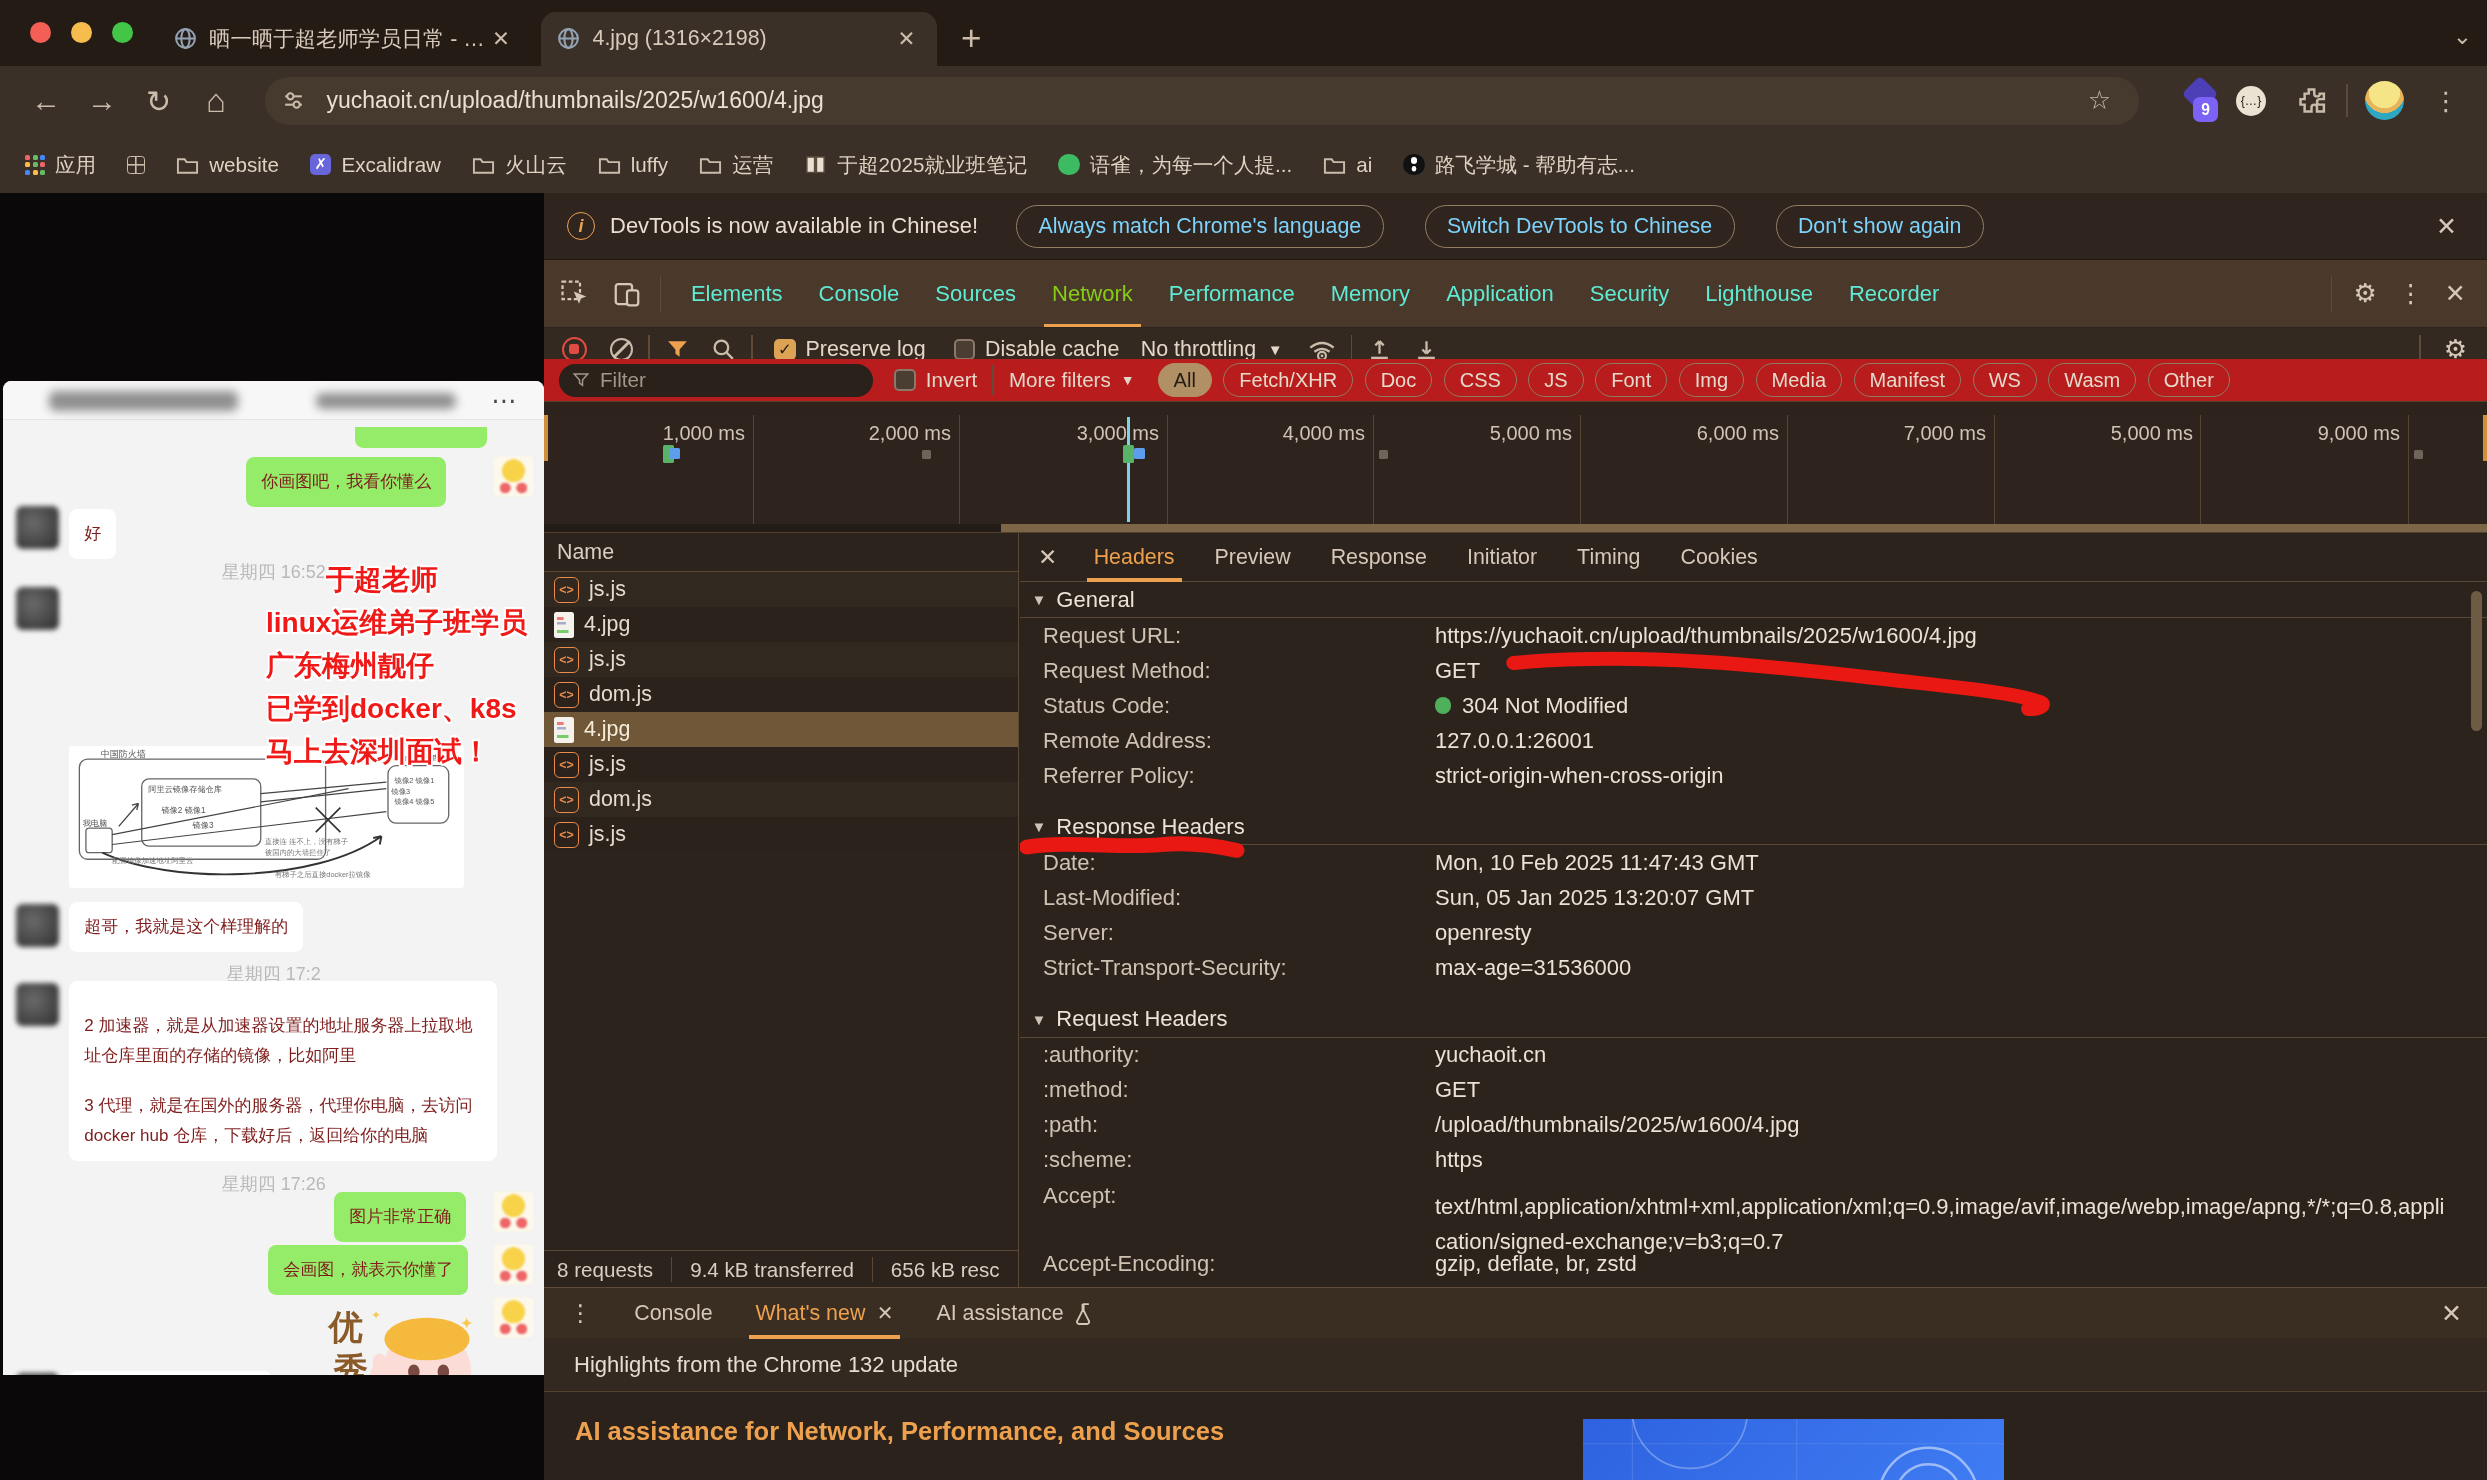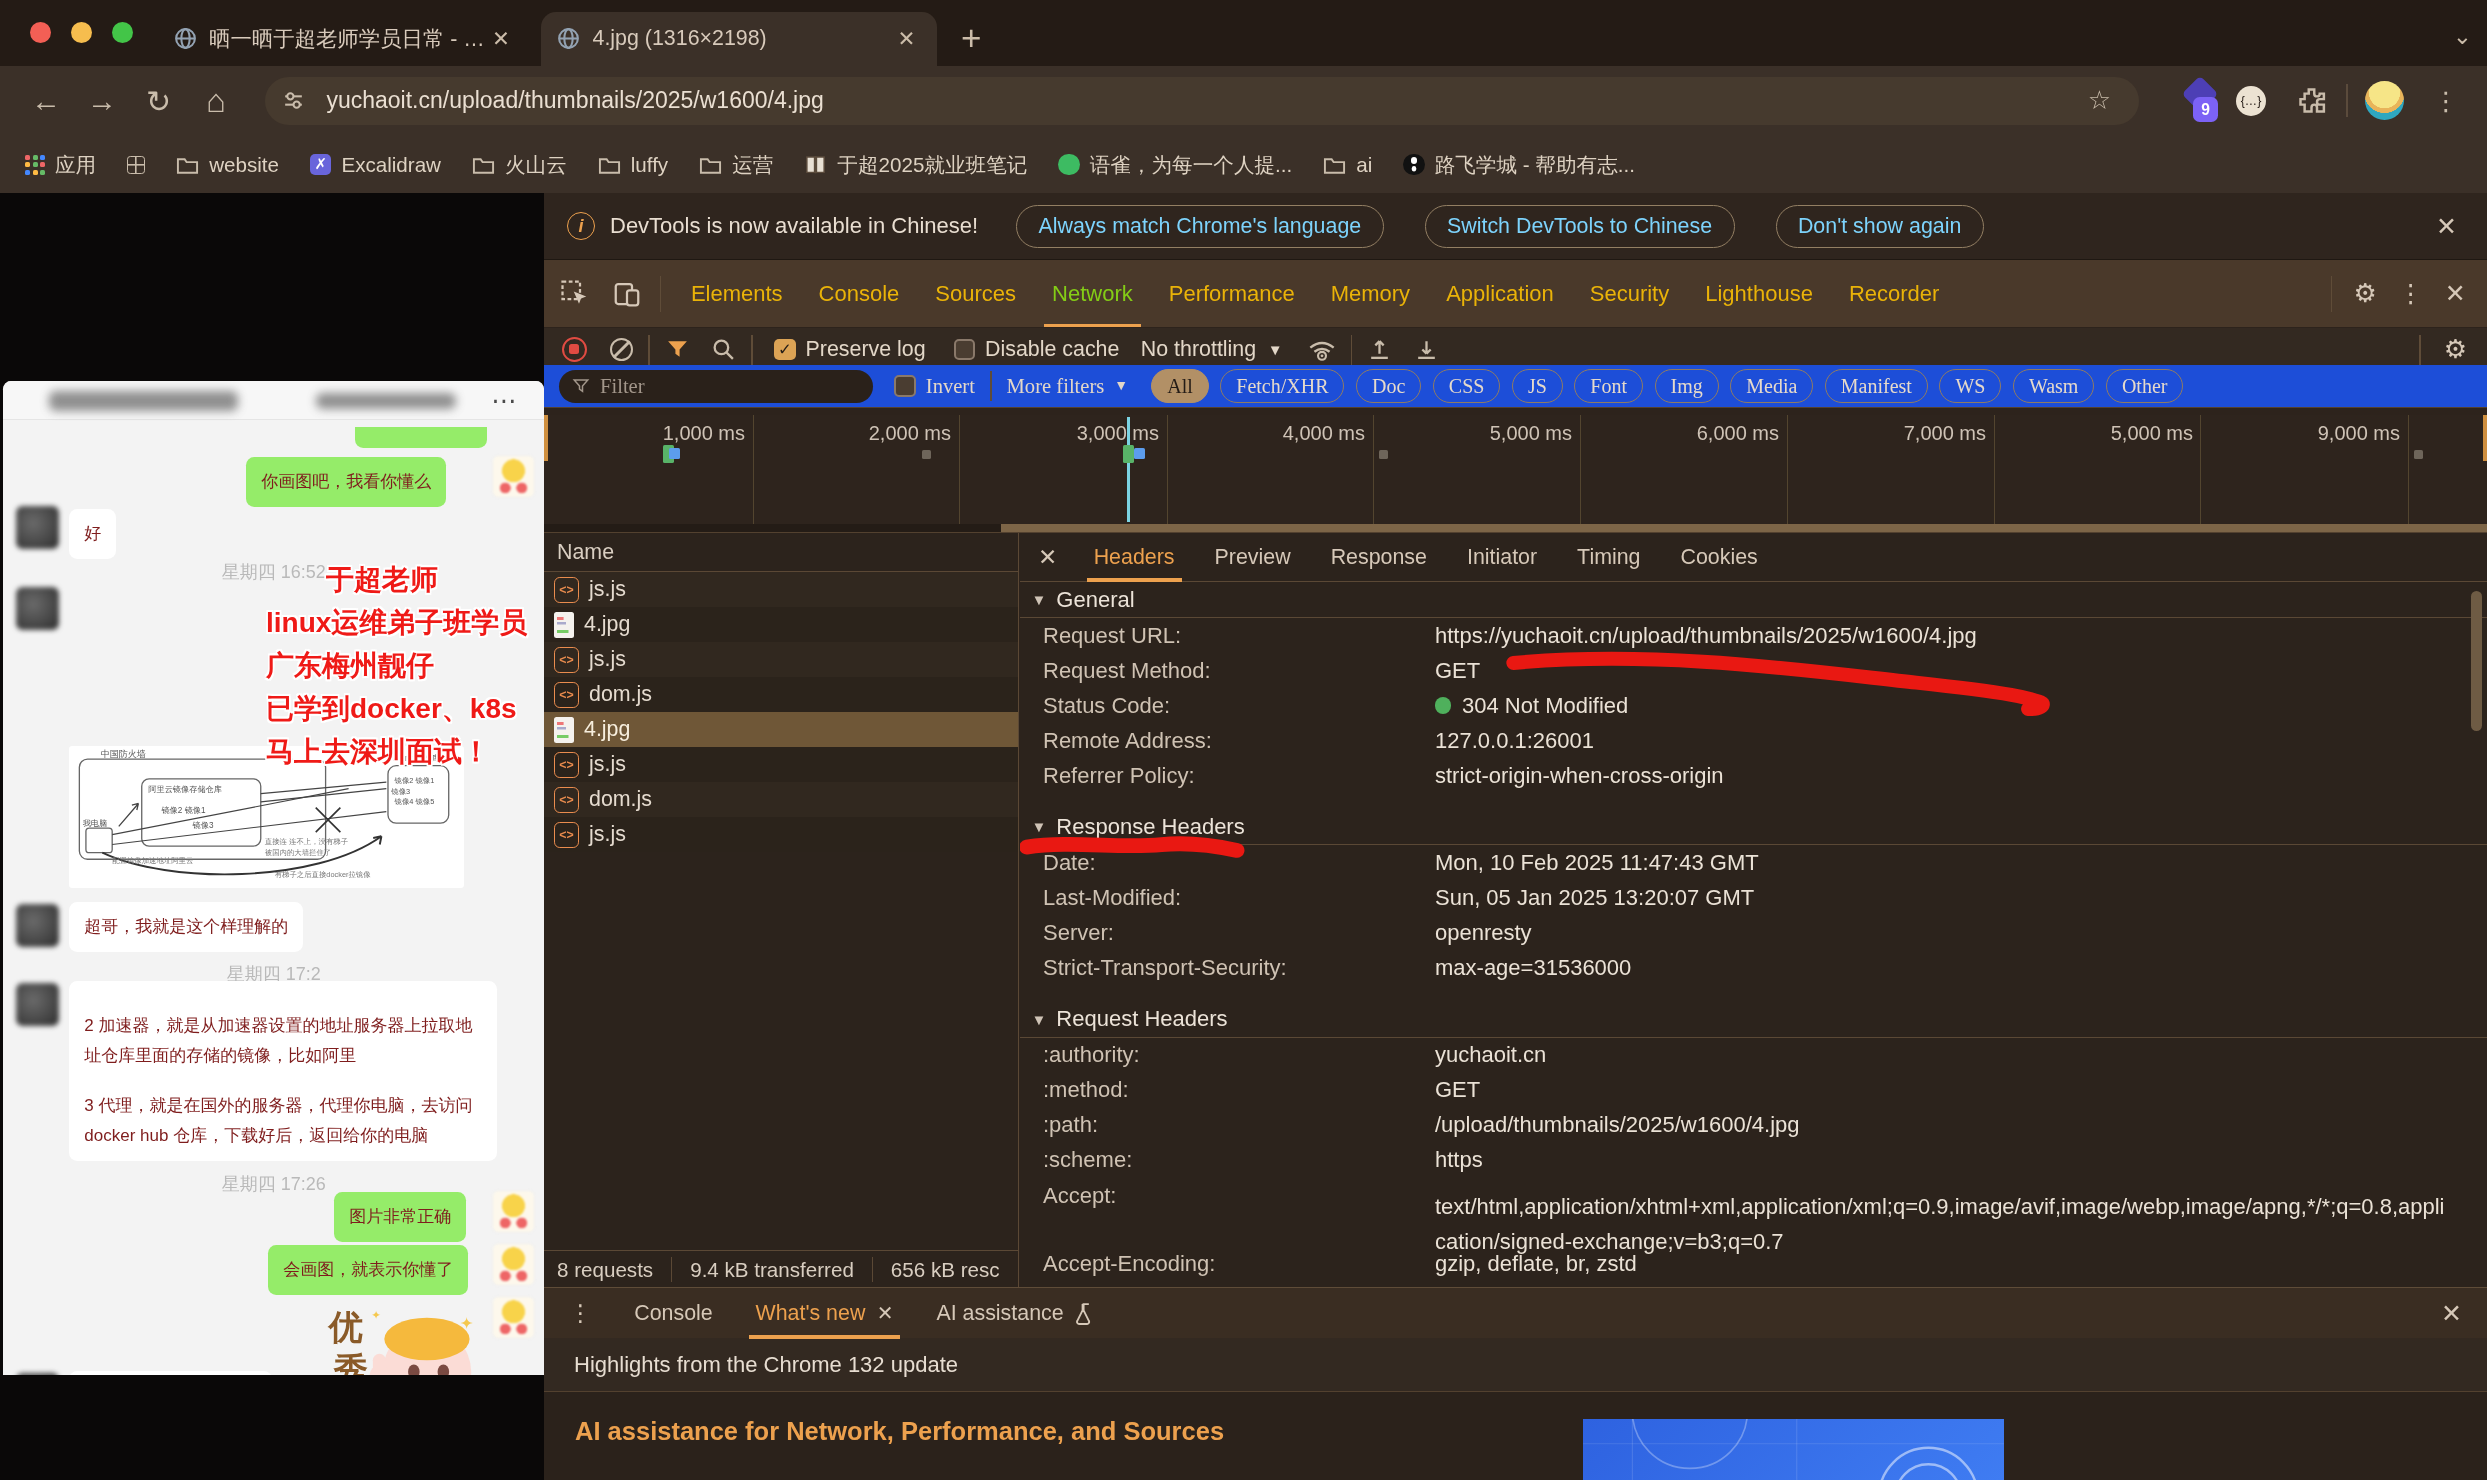--- a/index.html
+++ b/index.html
@@ -85,41 +85,41 @@
   .info-i { width:28px; height:28px; border-radius:50%; border:1.6px solid #eda14e; color:#eda14e; font-size:18px;
     display:flex; align-items:center; justify-content:center; margin:0 15px 0 23px; font-style:italic; font-weight:700; }
   .lang-btn { height:43px; border:1.6px solid #937f63; border-radius:21.4px; color:#7dd3fc; font-size:21.4px; background:none;
     padding:0 21.4px; margin-left:38px; display:flex; align-items:center; font-family:inherit; }
   .lang-btn.b2 { margin-left:41px; } .lang-btn.b3 { margin-left:41px; }
   .banner-x { position:absolute; right:30px; color:#d6c8b8; font-size:25px; }
 
   .dt-tabbar { top:67px; height:67px; background:#4a392a; display:flex; align-items:center; }
   .dt-tabbar .icon { margin-left:16.4px; }
   .dt-tabbar .sep { width:1.6px; height:36px; background:#5f4c38; margin:0 11.5px 0 18px; }
-  .dt-tab { height:67px; display:flex; align-items:center; padding:0 18px; color:#eab308; font-size:22px; position:relative; }
+  .dt-tab { height:67px; display:flex; align-items:center; padding:0 18px; color:#5eead4; font-size:22px; position:relative; }
   .dt-tab.active { color:#84cc16; }
   .dt-tab.active::after { content:""; position:absolute; left:10px; right:10px; bottom:0; height:3.3px; background:#eda14e; }
   .dt-right { position:absolute; right:0; top:67px; height:67px; display:flex; align-items:center; gap:21.4px; padding-right:21.4px; }
   .dt-right .sep { width:1.6px; height:36px; background:#5f4c38; }
   .gear { color:#d6c8b8; font-size:26px; } .vdots { color:#d6c8b8; font-size:25px; } .xclose { color:#d6c8b8; font-size:25px; }
 
   .net-tools { top:135px; height:44px; background:#332921; border-bottom:0.8px solid #53412f; display:flex; align-items:center; color:#e3d7c8; font-size:21.4px; }
   .rec { width:25px; height:25px; border:2.5px solid #e14b42; border-radius:50%; margin-left:18px; position:relative; }
   .rec::after { content:""; position:absolute; left:5px; top:5px; width:10px; height:10px; background:#e14b42; border-radius:2.5px; }
   .clear-i { width:23px; height:23px; border:2.5px solid #c9bcab; border-radius:50%; margin-left:23px; position:relative; }
   .clear-i::after { content:""; position:absolute; left:-1.6px; top:8.2px; width:23px; height:2.5px; background:#c9bcab; transform:rotate(-45deg); }
   .nt-sep { width:1.6px; height:30px; background:#5f4c38; margin:0 15px; }
   .cb { width:21.4px; height:21.4px; border-radius:5px; margin:0 10px 0 6.6px; flex:0 0 auto; }
   .cb.checked { background:#dca355; color:#241c16; font-size:16.4px; font-weight:700; display:flex; align-items:center; justify-content:center; }
   .cb.un { border:2.5px solid #8a796a; background:#4a3d31; }
   .throttle { margin-left:21.4px; display:flex; align-items:center; gap:11.5px; }
   .net-tools .gear-right { position:absolute; right:20px; }
   .net-tools .sep-right { position:absolute; right:66px; width:1.6px; height:30px; background:#5f4c38; }
 
-  .filter-row { top:172px; height:43px; background:#1d4ed8; border-bottom:0.8px solid #53412f; display:flex; align-items:center; color:#e3d7c8; font-size:20.6px;font-family:Liberation Serif, serif; }
+  .filter-row { top:166px; height:43px; background:#b91c1c; border-bottom:0.8px solid #53412f; display:flex; align-items:center; color:#e3d7c8; font-size:20.6px; }
   .filter-pill { width:314px; height:33px; margin-left:15px; border-radius:16.4px; background:#2a211a; display:flex; align-items:center; padding:0 13px; gap:10px; }
   .filter-pill input { background:none; border:none; outline:none; color:#e3d7c8; font-size:20.6px; width:230px; font-family:inherit; }
   .filter-pill input::placeholder { color:#a2968a; }
   .chips { display:flex; align-items:center; gap:11.5px; margin-left:23px; }
   .chip { border:1.6px solid #8f7b64; border-radius:18px; padding:4.1px 15px; font-size:20px; color:#e6dacb; white-space:nowrap; }
   .chip.on { background:#b29066; border-color:#b29066; color:#241c17; }
 
   .timeline { top:222px; height:118px; background:#2e241d; border-bottom:0.8px solid #53412f; overflow:hidden; }
   .tl-grid { position:absolute; top:0; bottom:8.2px; width:0.8px; background:#53452f; }
   .tl-label { position:absolute; top:6.6px; width:99px; text-align:right; color:#cfc3b6; font-size:20px; }

